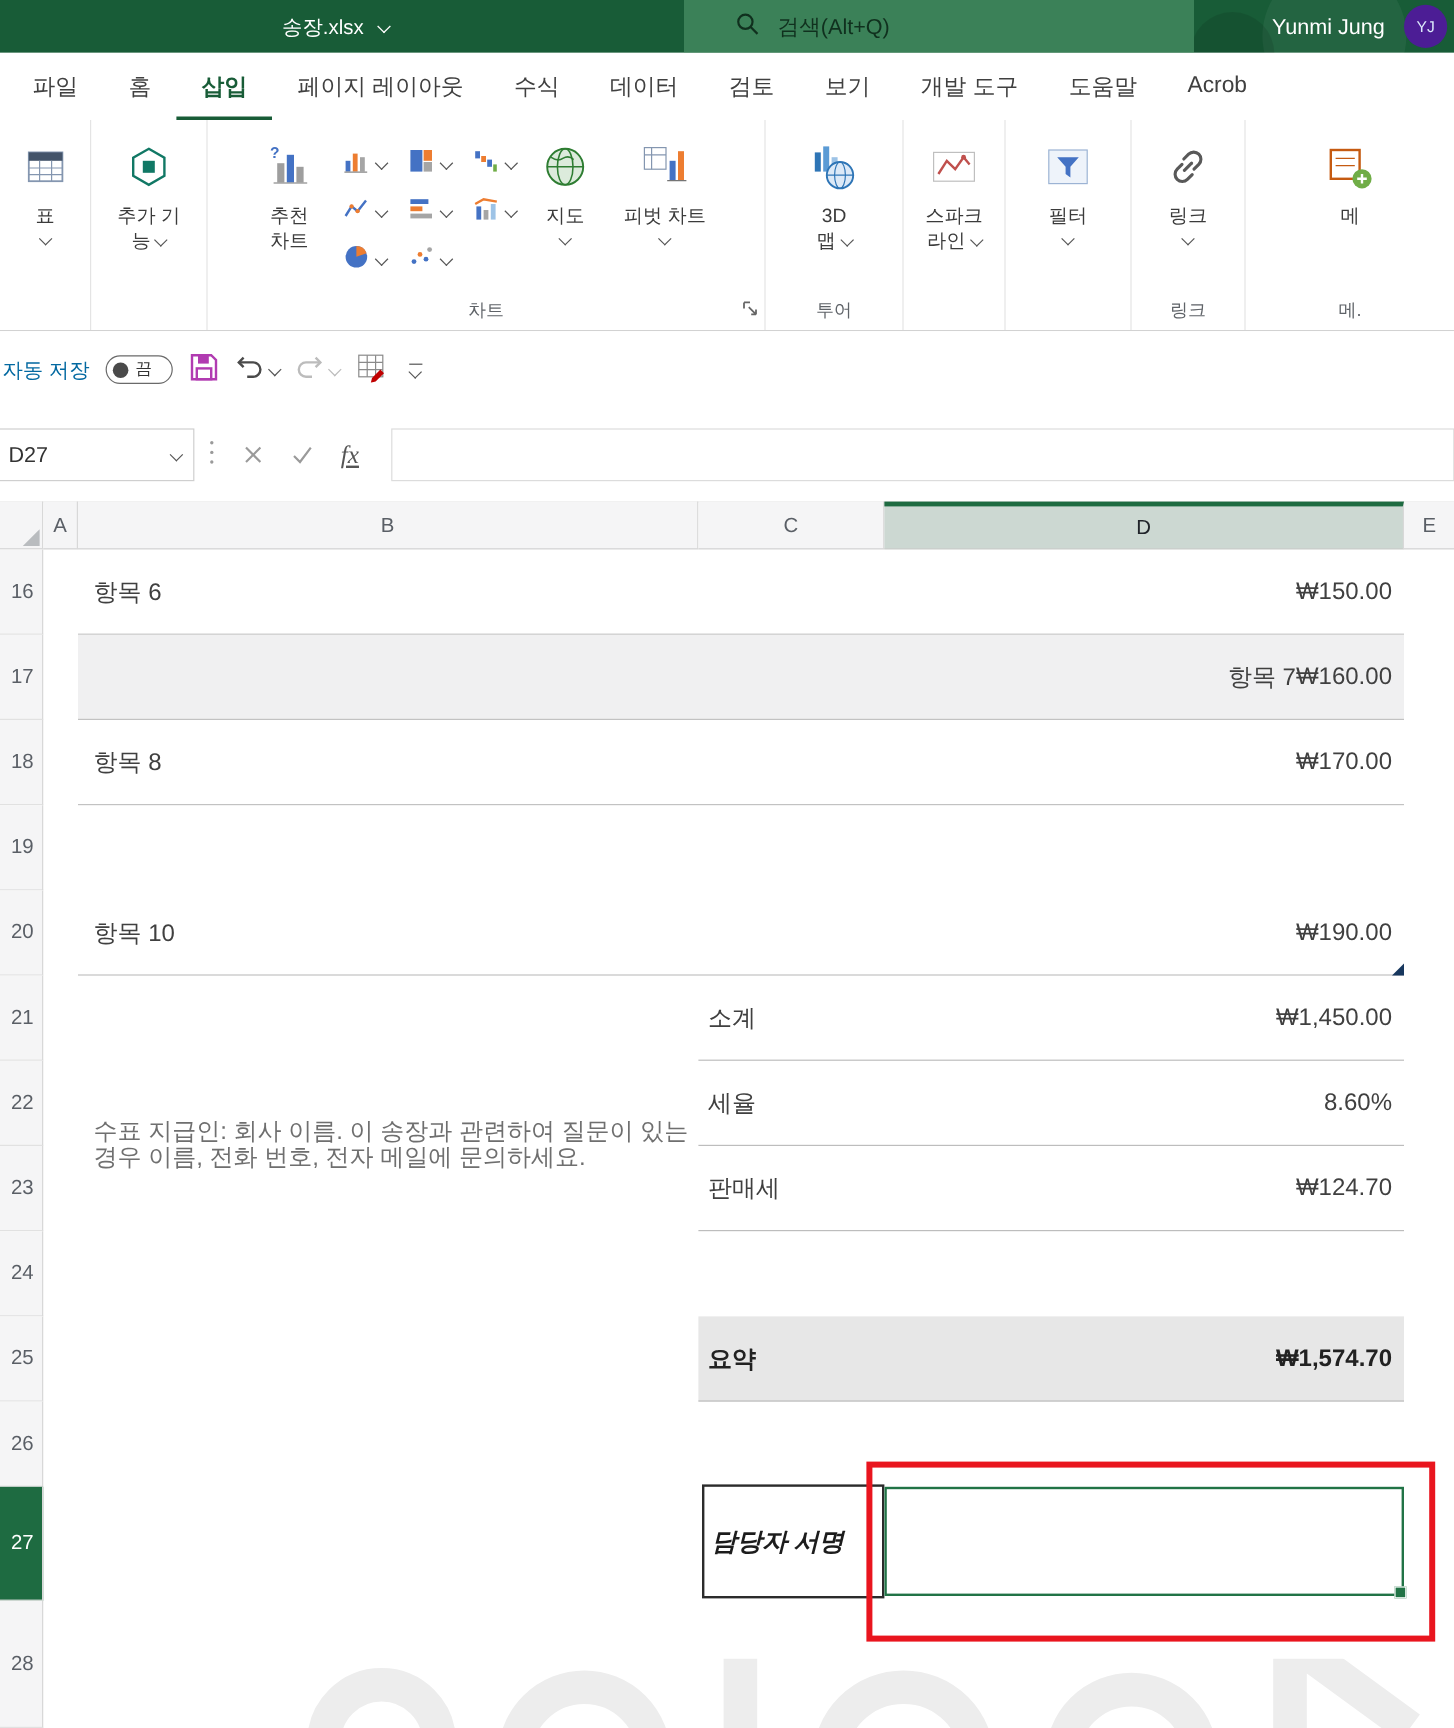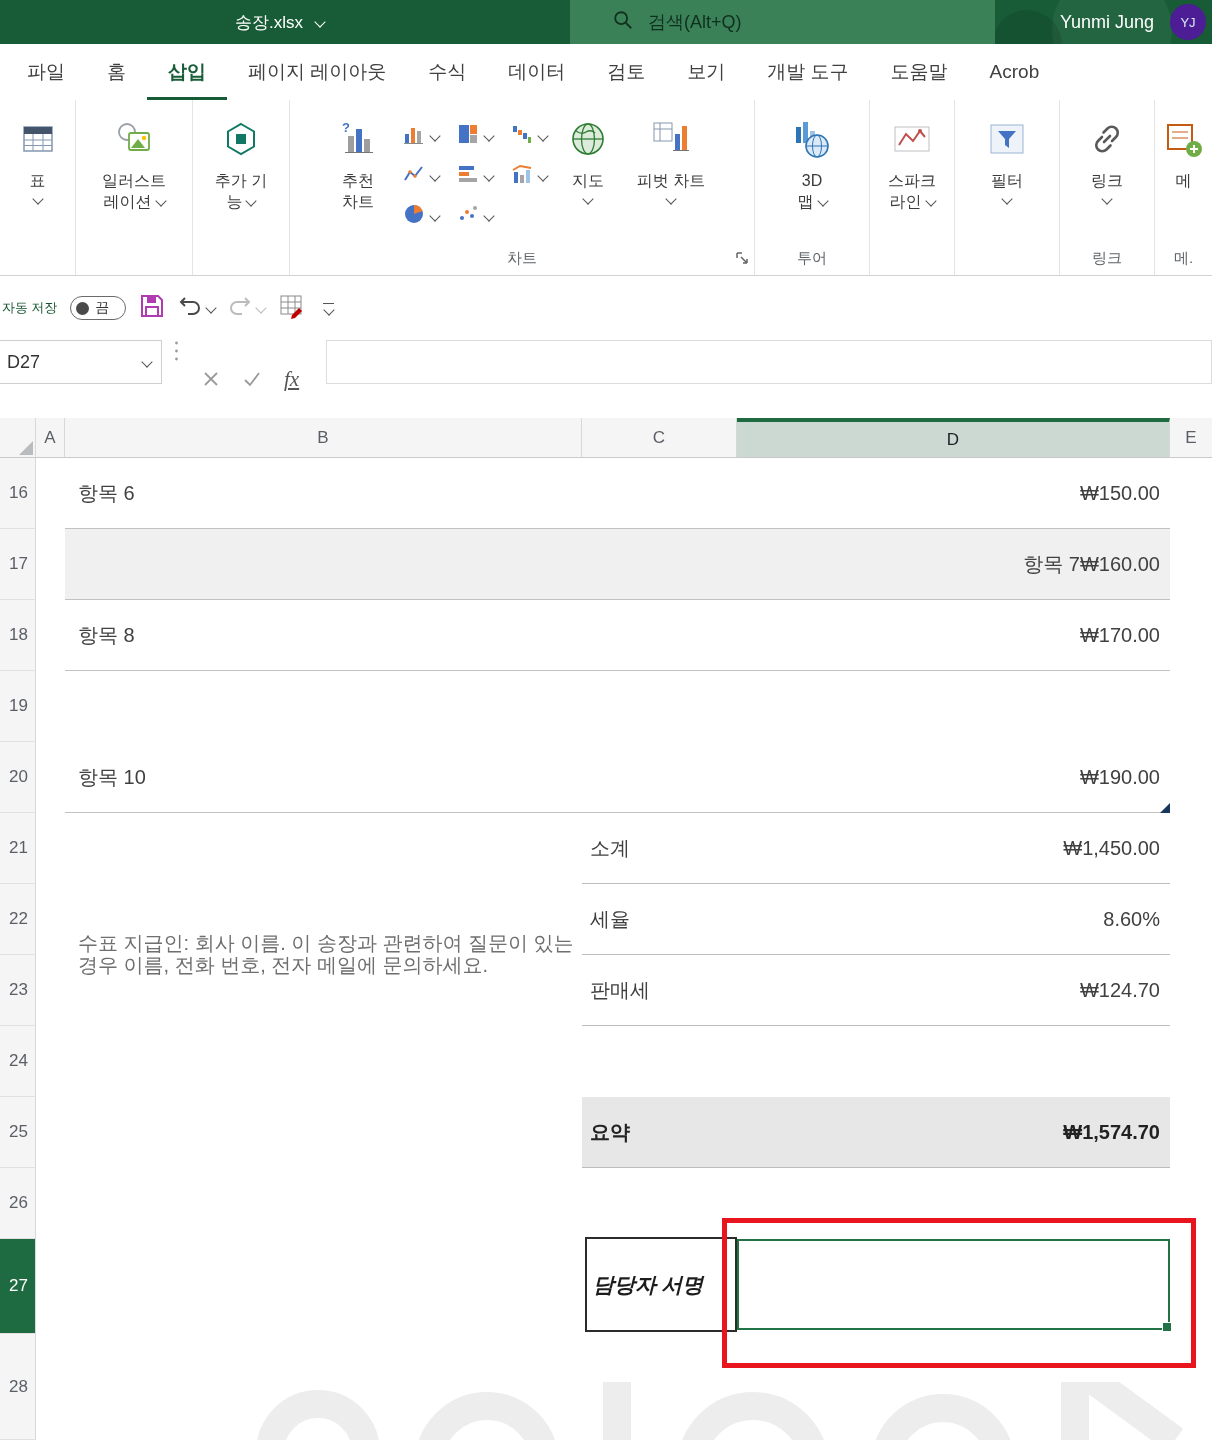--- a/index.html
+++ b/index.html
@@ -52,32 +52,32 @@
   .chartwrap{display:flex;align-items:flex-start;padding-top:0;}
   .gallery{display:grid;grid-template-columns:repeat(3,54px);grid-auto-rows:40px;
            padding-top:16px;align-items:center;justify-items:center;}
   .gcell{display:flex;align-items:center;}
   .dlauncher{position:absolute;right:5px;bottom:6px;}
 
   
   .qat{position:absolute;top:276px;left:0;right:0;height:64px;background:#fff;
        display:flex;align-items:center;gap:13px;padding-left:2px;
        border-bottom:1px solid #ececec;}
-  .qat-label{font-size:13px;color:#14532d;font-family:Liberation Serif, serif;}
+  .qat-label{font-size:17px;color:#0369a1;}
   .toggle{width:56px;height:24px;border:1px solid #6a6a6a;border-radius:12px;display:flex;
           align-items:center;padding:0 5px;box-sizing:border-box;gap:6px;background:#fff;}
   .knob{width:13px;height:13px;border-radius:50%;background:#4a4a4a;}
   .tstate{font-size:14px;color:#333;}
   .qbtn{display:flex;align-items:center;}
   .qat-more{display:inline-flex;flex-direction:column;align-items:center;margin-left:6px;}
   .qat-more .bar{width:11px;border-top:1.6px solid #555;margin-bottom:2px;}
 
   
   .fbar{position:absolute;top:340px;left:0;right:0;height:78px;background:#fff;
-        display:flex;border-bottom:1px solid #d8d8d8;}
+        display:flex;align-items:center;border-bottom:1px solid #d8d8d8;}
   .namebox{width:172px;height:44px;border:1px solid #cfcfcf;display:flex;align-items:center;
            margin-left:-10px;padding-left:16px;box-sizing:border-box;font-size:18px;color:#333;}
   .nb-arrow{margin-left:auto;padding-right:10px;}
   .fsep{margin:0 12px;}
   .fbtn{margin:0 11px;display:flex;align-items:center;text-decoration:underline;}
   .fx{font-family:"Liberation Serif",serif;font-style:italic;font-size:21px;color:#555;}
   .finput{flex:1;height:44px;border:1px solid #dcdcdc;margin-left:16px;margin-right:0;
           box-sizing:border-box;background:#fff;}
 
   
@@ -177,34 +177,20 @@
               <line x1="23" y1="13" x2="23" y2="30" stroke="#8496b0"></line>
               <line x1="4" y1="19" x2="32" y2="19" stroke="#8496b0"></line>
               <line x1="4" y1="24.5" x2="32" y2="24.5" stroke="#8496b0"></line>
             </svg>
         </div>
         <div class="blabel"><span>표</span></div>
         <span class="chev blockc"></span>
       </div>
     </div>
 
-    <div class="rgroup" style="width:117px">
-      <div class="bigbtn">
-        <div class="bicon">
-          <svg width="38" height="36" viewBox="0 0 38 36">
-              <circle cx="12" cy="11" r="8" fill="none" stroke="#9aa0a6" stroke-width="1.8"></circle>
-              <rect x="14" y="12" width="20" height="17" rx="2" fill="#fff" stroke="#70ad47" stroke-width="1.8"></rect>
-              <polygon points="16,27 23,18 30,27" fill="#70ad47"></polygon>
-              <circle cx="29" cy="17" r="2.2" fill="#ffc000"></circle>
-            </svg>
-        </div>
-        <div class="blabel"><span>일러스트
-레이션</span><span class="chev"></span></div>
-      </div>
-    </div>
 
     <div class="rgroup" style="width:97px">
       <div class="bigbtn">
         <div class="bicon">
           <svg width="36" height="36" viewBox="0 0 36 36">
               <polygon points="18,3 31,10.5 31,25.5 18,33 5,25.5 5,10.5" fill="none" stroke="#117865" stroke-width="2"></polygon>
               <rect x="13" y="13" width="10" height="10" fill="#117865"></rect>
             </svg>
         </div>
         <div class="blabel"><span>추가 기

